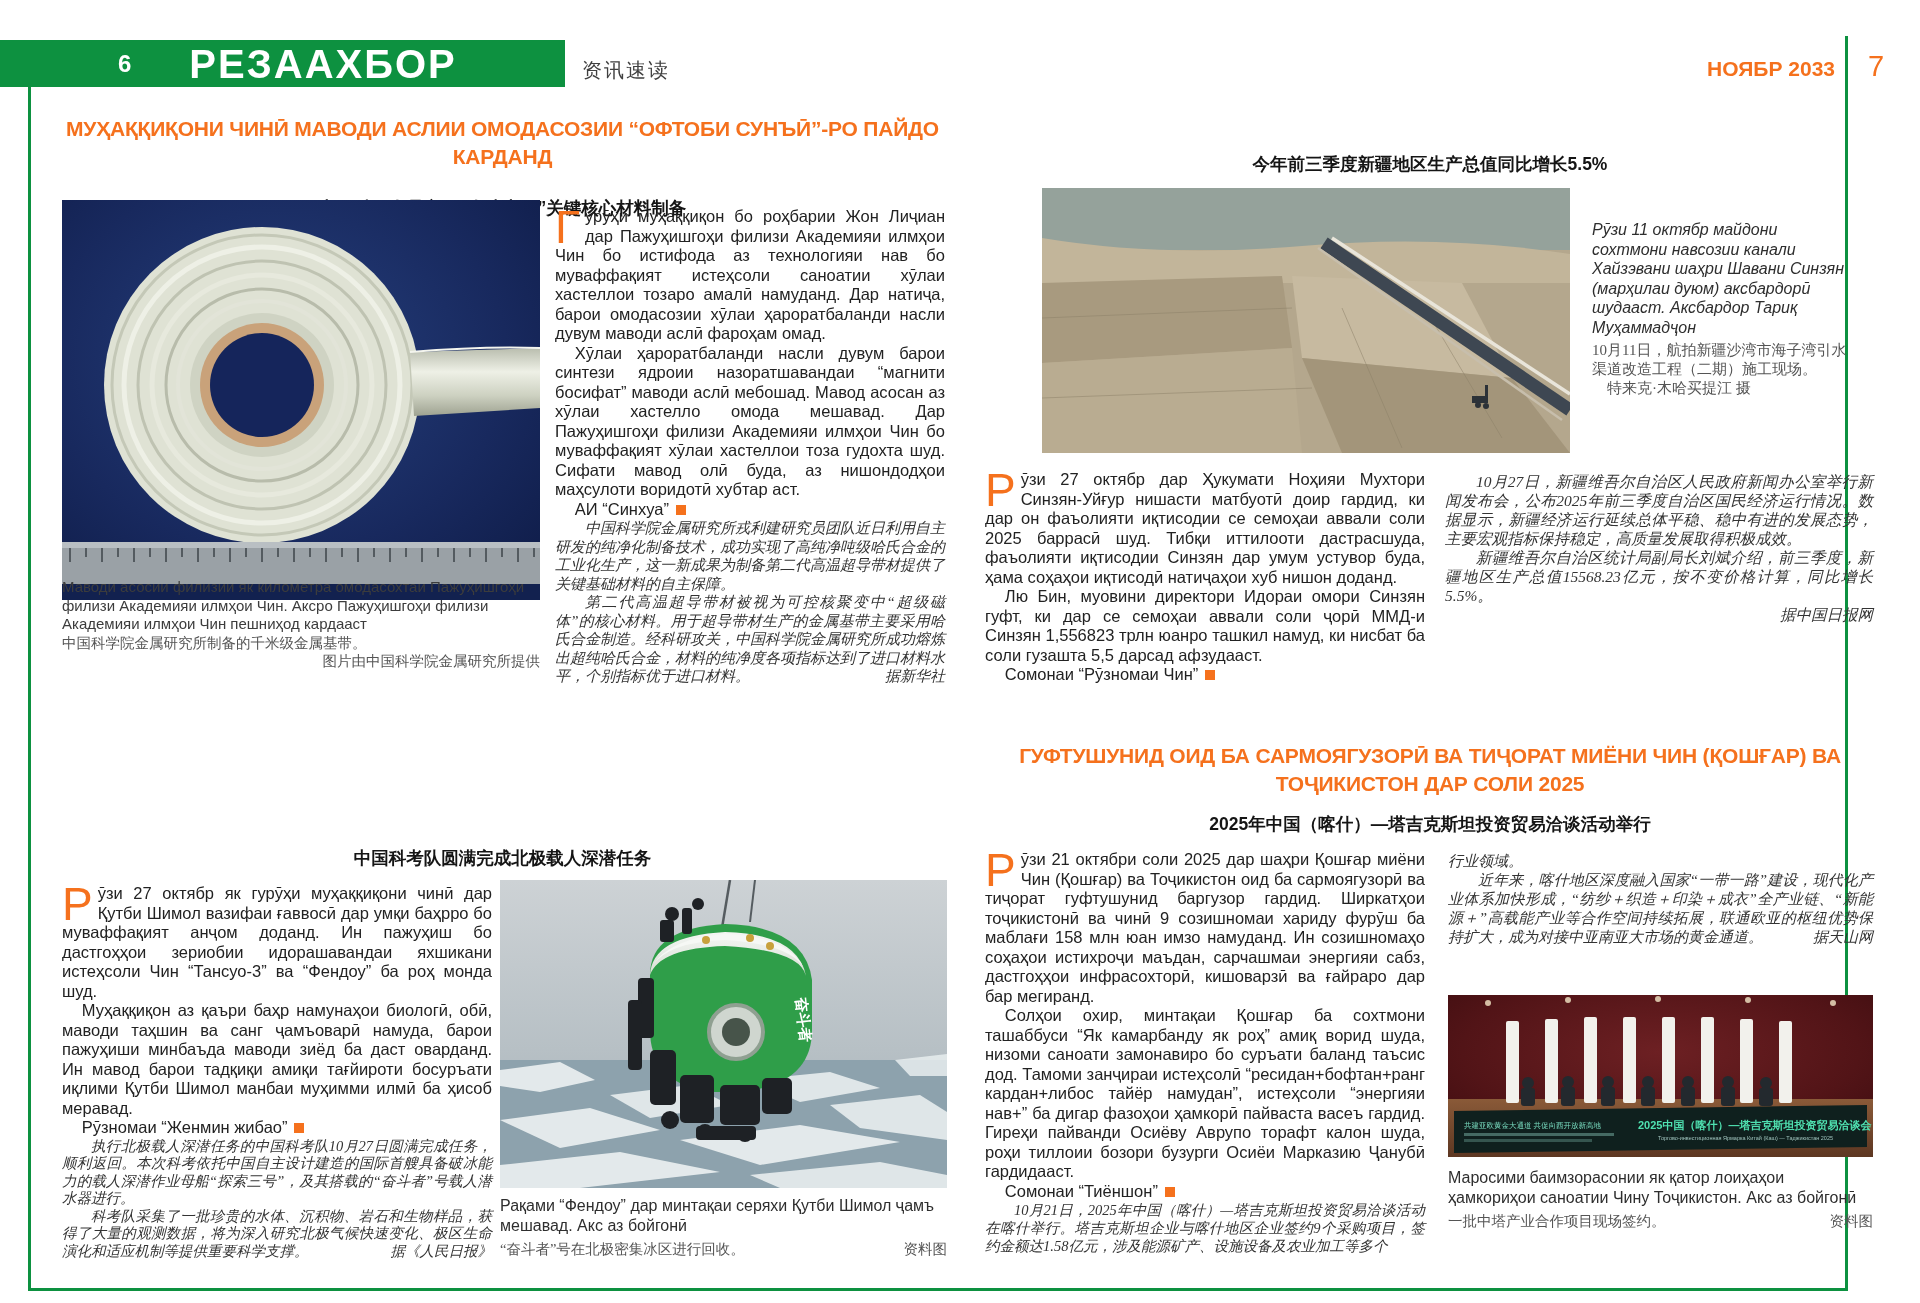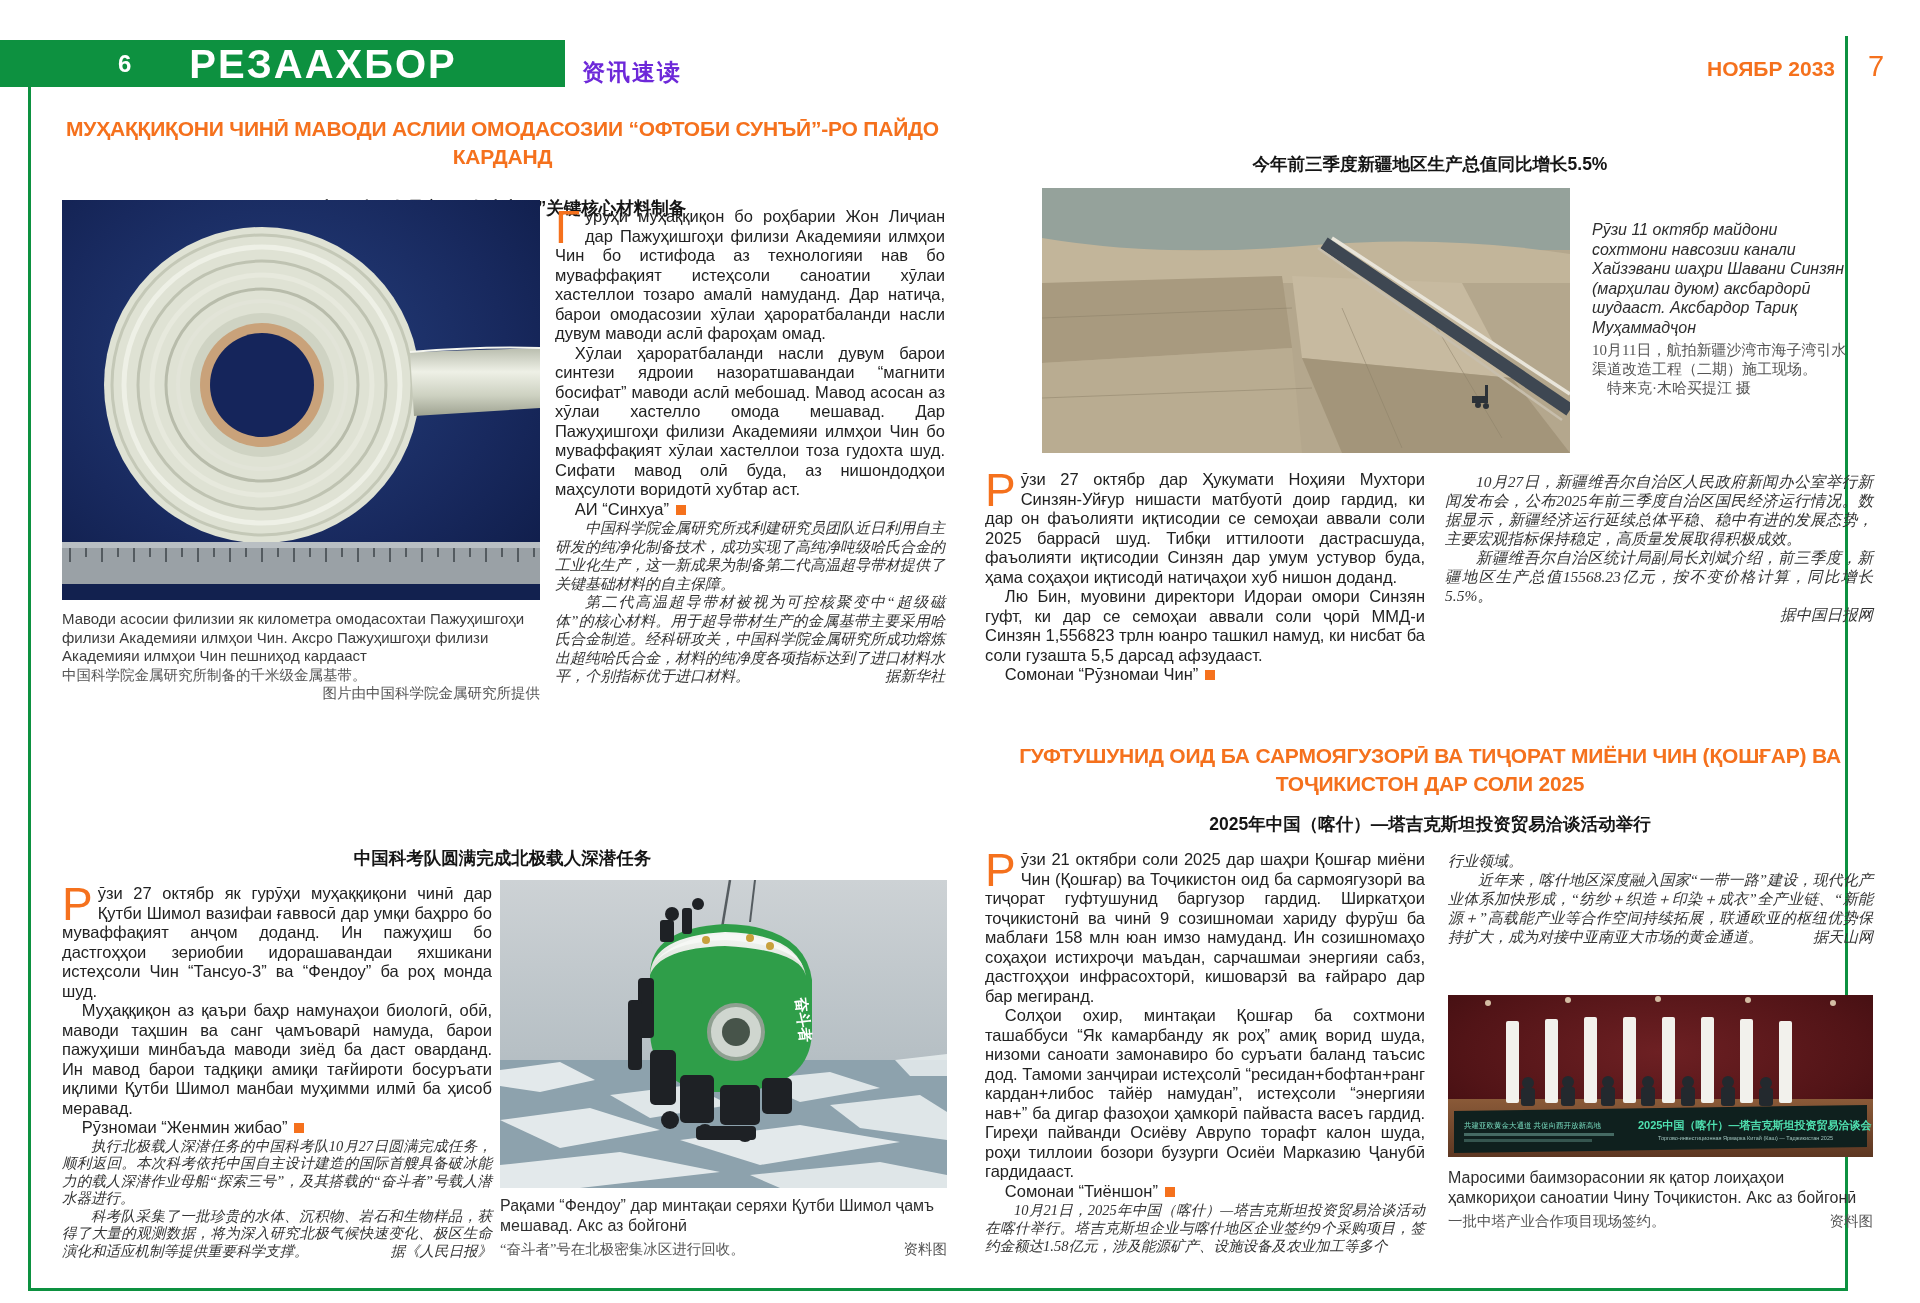--- a/index.html
+++ b/index.html
@@ -4,21 +4,21 @@
 <style>
   html,body{margin:0;padding:0;background:#ffffff;}
   #spread{position:relative;width:1920px;height:1303px;background:#ffffff;overflow:hidden;
           font-family:"Liberation Sans",sans-serif;color:#1e1e1e;}
   .abs{position:absolute;}
   
   .rule{background:#0d9140;}
   .band{background:#0d9140;display:flex;align-items:center;}
   .band .pgnum{color:#ffffff;font-size:24px;font-weight:bold;margin-left:118px;}
   .band .mast{color:#ffffff;font-size:40px;font-weight:bold;letter-spacing:2px;margin-left:58px;line-height:1;}
-  .mastzh{color:#6d28d9;font-size:23px;font-weight:bold;letter-spacing:2px;}
+  .mastzh{color:#404040;font-size:20px;font-weight:normal;letter-spacing:2px;}
   .issue{color:#f5711d;font-size:21px;font-weight:bold;text-align:right;}
   .pg7{color:#f5711d;font-size:29px;}
   
   .title{color:#f5711d;font-weight:bold;text-align:center;font-size:21px;line-height:28px;letter-spacing:-0.2px;}
   .subzh{color:#151515;font-weight:bold;text-align:center;font-size:17.5px;}
   .col p{margin:0;}
   .tj{font-size:16.5px;line-height:19.5px;text-align:justify;color:#222;}
   .tj p.ind{text-indent:1.2em;}
   .dropcap{float:left;color:#f5711d;font-size:46px;line-height:36px;padding:2px 5px 0 0;}
   .src{text-indent:1.2em;margin-top:2px;}
@@ -119,21 +119,21 @@
             <line x1="424" y1="348" x2="424" y2="362"></line>
           <line x1="440" y1="348" x2="440" y2="357"></line>
             <line x1="456" y1="348" x2="456" y2="362"></line>
             <line x1="472" y1="348" x2="472" y2="357"></line>
         </g>
         <rect x="0" y="384" width="478" height="16" fill="#12214f"></rect>
       </g>
     </svg>
   </div>
 
-  <div class="abs" style="left:62px;top:610px;width:478px;">
+  <div class="abs" style="left:62px;top:578px;width:478px;">
     <div class="cap-tj">Маводи асосии филизии як километра омодасохтаи Пажуҳишгоҳи филизи Академияи илмҳои Чин. Аксро Пажуҳишгоҳи филизи Академияи илмҳои Чин пешниҳод кардааст</div>
     <div class="cap-zh">
       <span>中国科学院金属研究所制备的千米级金属基带。</span>
       <span class="credit-r">图片由中国科学院金属研究所提供</span>
     </div>
   </div>
 
   <div class="abs col tj" style="left:555px;top:207px;width:390px;">
     <p class="lead"><span class="dropcap">Г</span><span>урӯҳи муҳаққиқон бо роҳбарии Жон Лиҷиан дар Пажуҳишгоҳи филизи Академияи илмҳои Чин бо истифода аз технологияи нав бо муваффақият истеҳсоли саноатии хӯлаи хастеллои тозаро амалӣ намуданд. Дар натиҷа, барои омодасозии хӯлаи ҳароратбаланди насли дувум маводи аслӣ фароҳам омад.</span></p>
     <p class="ind">Хӯлаи ҳароратбаланди насли дувум барои синтези ядроии назоратшавандаи “магнити босифат” маводи аслӣ мебошад. Мавод асосан аз хӯлаи хастелло омода мешавад. Дар Пажуҳишгоҳи филизи Академияи илмҳои Чин бо муваффақият хӯлаи хастеллои тоза гудохта шуд. Сифати мавод олӣ буда, аз нишондодҳои маҳсулоти воридотӣ хубтар аст.</p>

